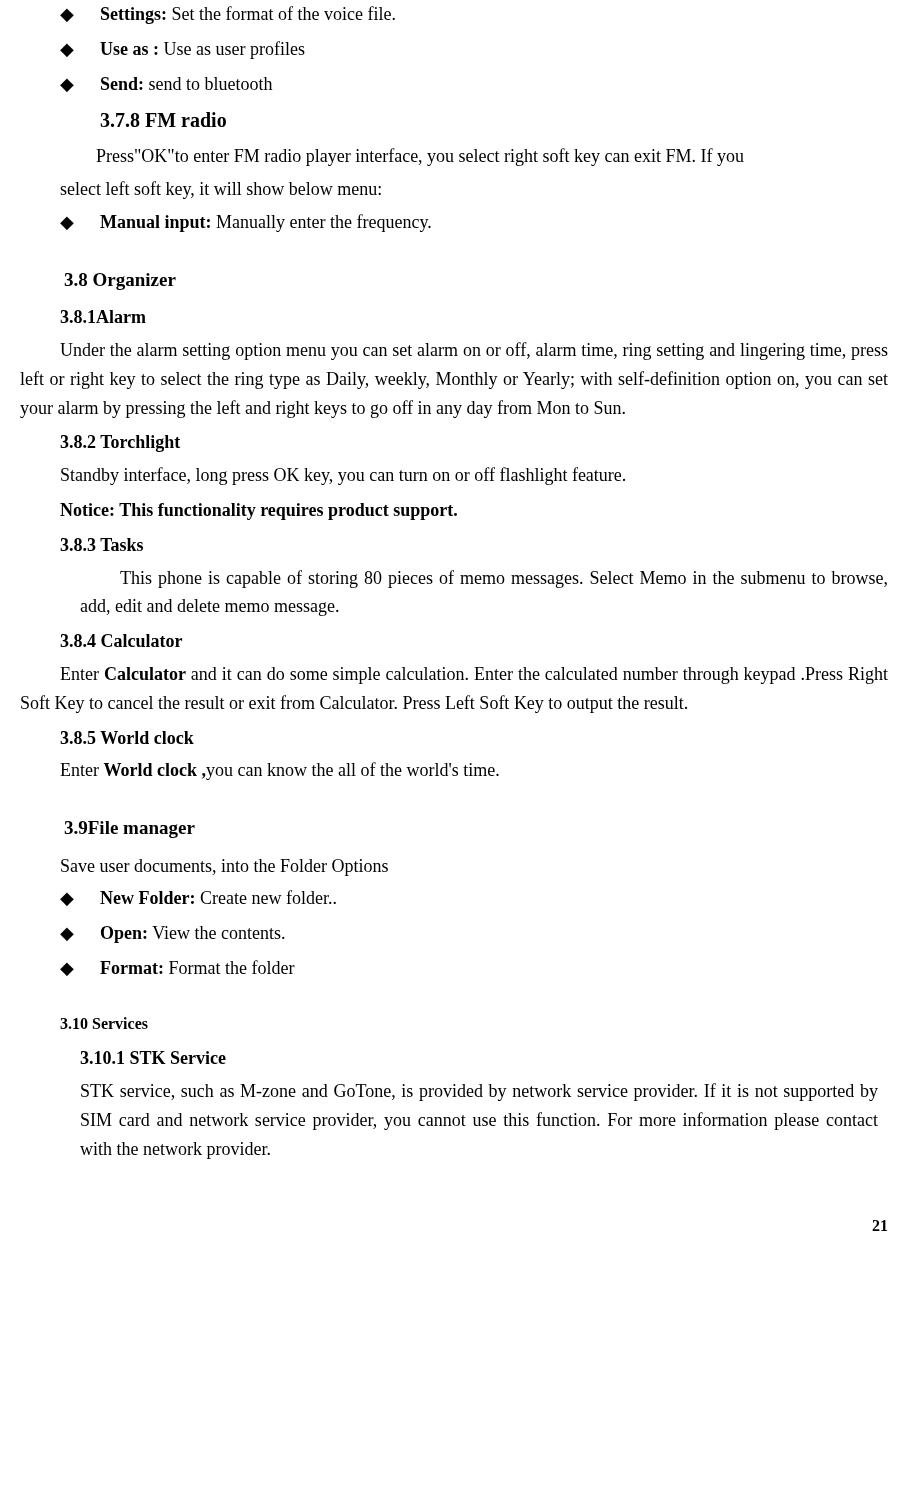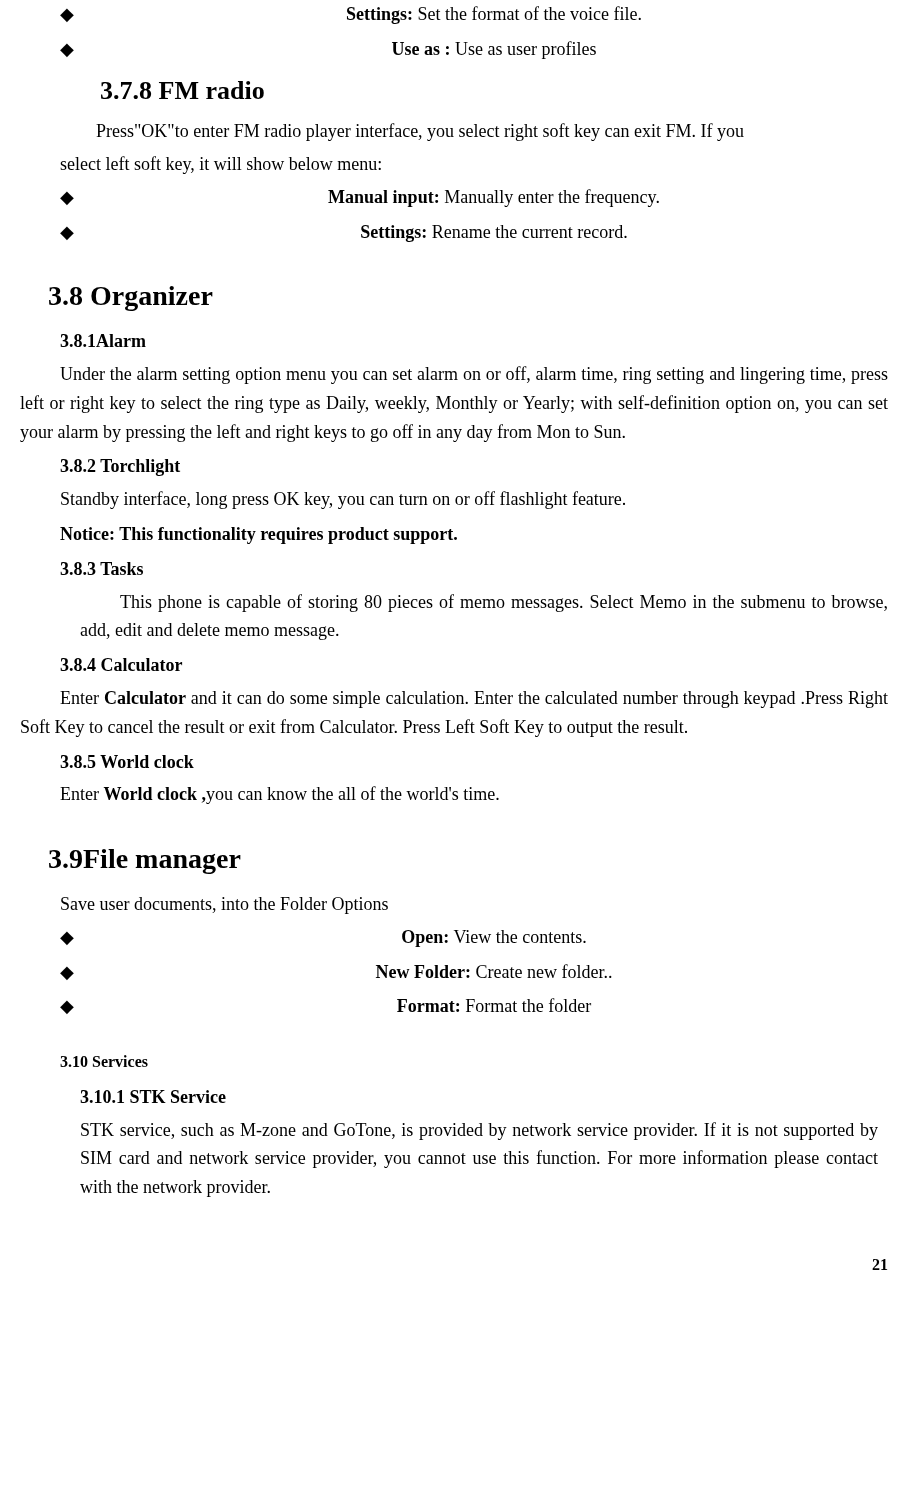--- a/index.html
+++ b/index.html
@@ -8,52 +8,51 @@
       line-height: 1.6;
       max-width: 908px;
       margin: 0 auto;
       padding: 0 20px;
       color: #000;
     }
     .bullet-list {
       list-style: none;
       padding-left: 40px;
       margin: 0;
-      text-align: center;
     }
     .bullet-list li {
       position: relative;
       padding-left: 40px;
       margin-bottom: 6px;
     }
     .bullet-list li::before {
       content: "◆";
       position: absolute;
       left: 0;
       font-size: 18px;
     }
     .bold {
       font-weight: bold;
     }
     .section-heading-indent {
       font-weight: bold;
-      font-size: 26px;
+      font-size: 20px;
       margin-left: 80px;
       margin-top: 6px;
       margin-bottom: 6px;
     }
     .body-indent {
       margin-left: 40px;
       margin-top: 4px;
       margin-bottom: 4px;
     }
     .h-big {
       font-weight: bold;
-      font-size: 28px;
-      margin-left: 28px;
+      font-size: 19px;
+      margin-left: 44px;
       margin-top: 28px;
       margin-bottom: 8px;
     }
     .h-big-noindent {
       font-weight: bold;
       font-size: 16px;
       margin-left: 40px;
       margin-top: 28px;
     }
     .sub-bold {
@@ -81,31 +80,31 @@
       margin-top: 4px;
       margin-bottom: 4px;
     }
   </style>
 </head>
 <body>
 
 <ul class="bullet-list">
   <li><span class="bold">Settings:</span><span> Set the format of the voice file.</span></li>
   <li><span class="bold">Use as :</span><span> Use as user profiles</span></li>
+  <li><span class="bold">Send:</span><span> send to bluetooth</span></li>
 </ul>
 
 <div class="section-heading-indent">3.7.8 FM radio</div>
 <div style="margin-left:40px; text-align:justify;">
   <span style="margin-left:36px;">Press</span><span>"OK"</span><span>to enter FM radio player interface, you select right soft key can exit FM. If you</span>
 </div>
 <div class="body-indent">select left soft key, it will show below menu:</div>
 
 <ul class="bullet-list">
   <li><span class="bold">Manual input:</span><span> Manually enter the frequency.</span></li>
-  <li><span class="bold">Settings:</span><span> Rename the current record.</span></li>
 </ul>
 
 <div class="h-big">3.8 Organizer</div>
 
 <div class="sub-bold">3.8.1Alarm</div>
 <div style="margin:4px 0; text-align:justify;">
   <span style="margin-left:40px;"></span><span>Under the alarm setting option menu you can set alarm on or off, alarm time, ring setting and lingering time, press left or right key to select the ring type as Daily, weekly, Monthly or Yearly; with self-definition option on, you can set your alarm by pressing the left and right keys to go off in any day from Mon to Sun.</span>
 </div>
 
 <div class="sub-bold">3.8.2 Torchlight</div>
@@ -123,22 +122,22 @@
 </div>
 
 <div class="sub-bold">3.8.5 World clock</div>
 <div class="body-indent">
   <span>Enter </span><span class="bold">World clock ,</span><span>you can know the all of the world's time.</span>
 </div>
 
 <div class="h-big">3.9File manager</div>
 <div class="body-indent">Save user documents, into the Folder Options</div>
 <ul class="bullet-list">
+  <li><span class="bold">New Folder:</span><span> Create new folder..</span></li>
   <li><span class="bold">Open:</span><span> View the contents.</span></li>
-  <li><span class="bold">New Folder:</span><span> Create new folder..</span></li>
   <li><span class="bold">Format:</span><span> Format the folder</span></li>
 </ul>
 
 <div class="h-big-noindent">3.10 Services</div>
 <div class="sub-bold-far">3.10.1 STK Service</div>
 <div class="stk-para">STK service, such as M-zone and GoTone, is provided by network service provider. If it is not supported by SIM card and network service provider, you cannot use this function. For more information please contact with the network provider.</div>
 
 <div class="page-num">21</div>
 
 </body></html>

